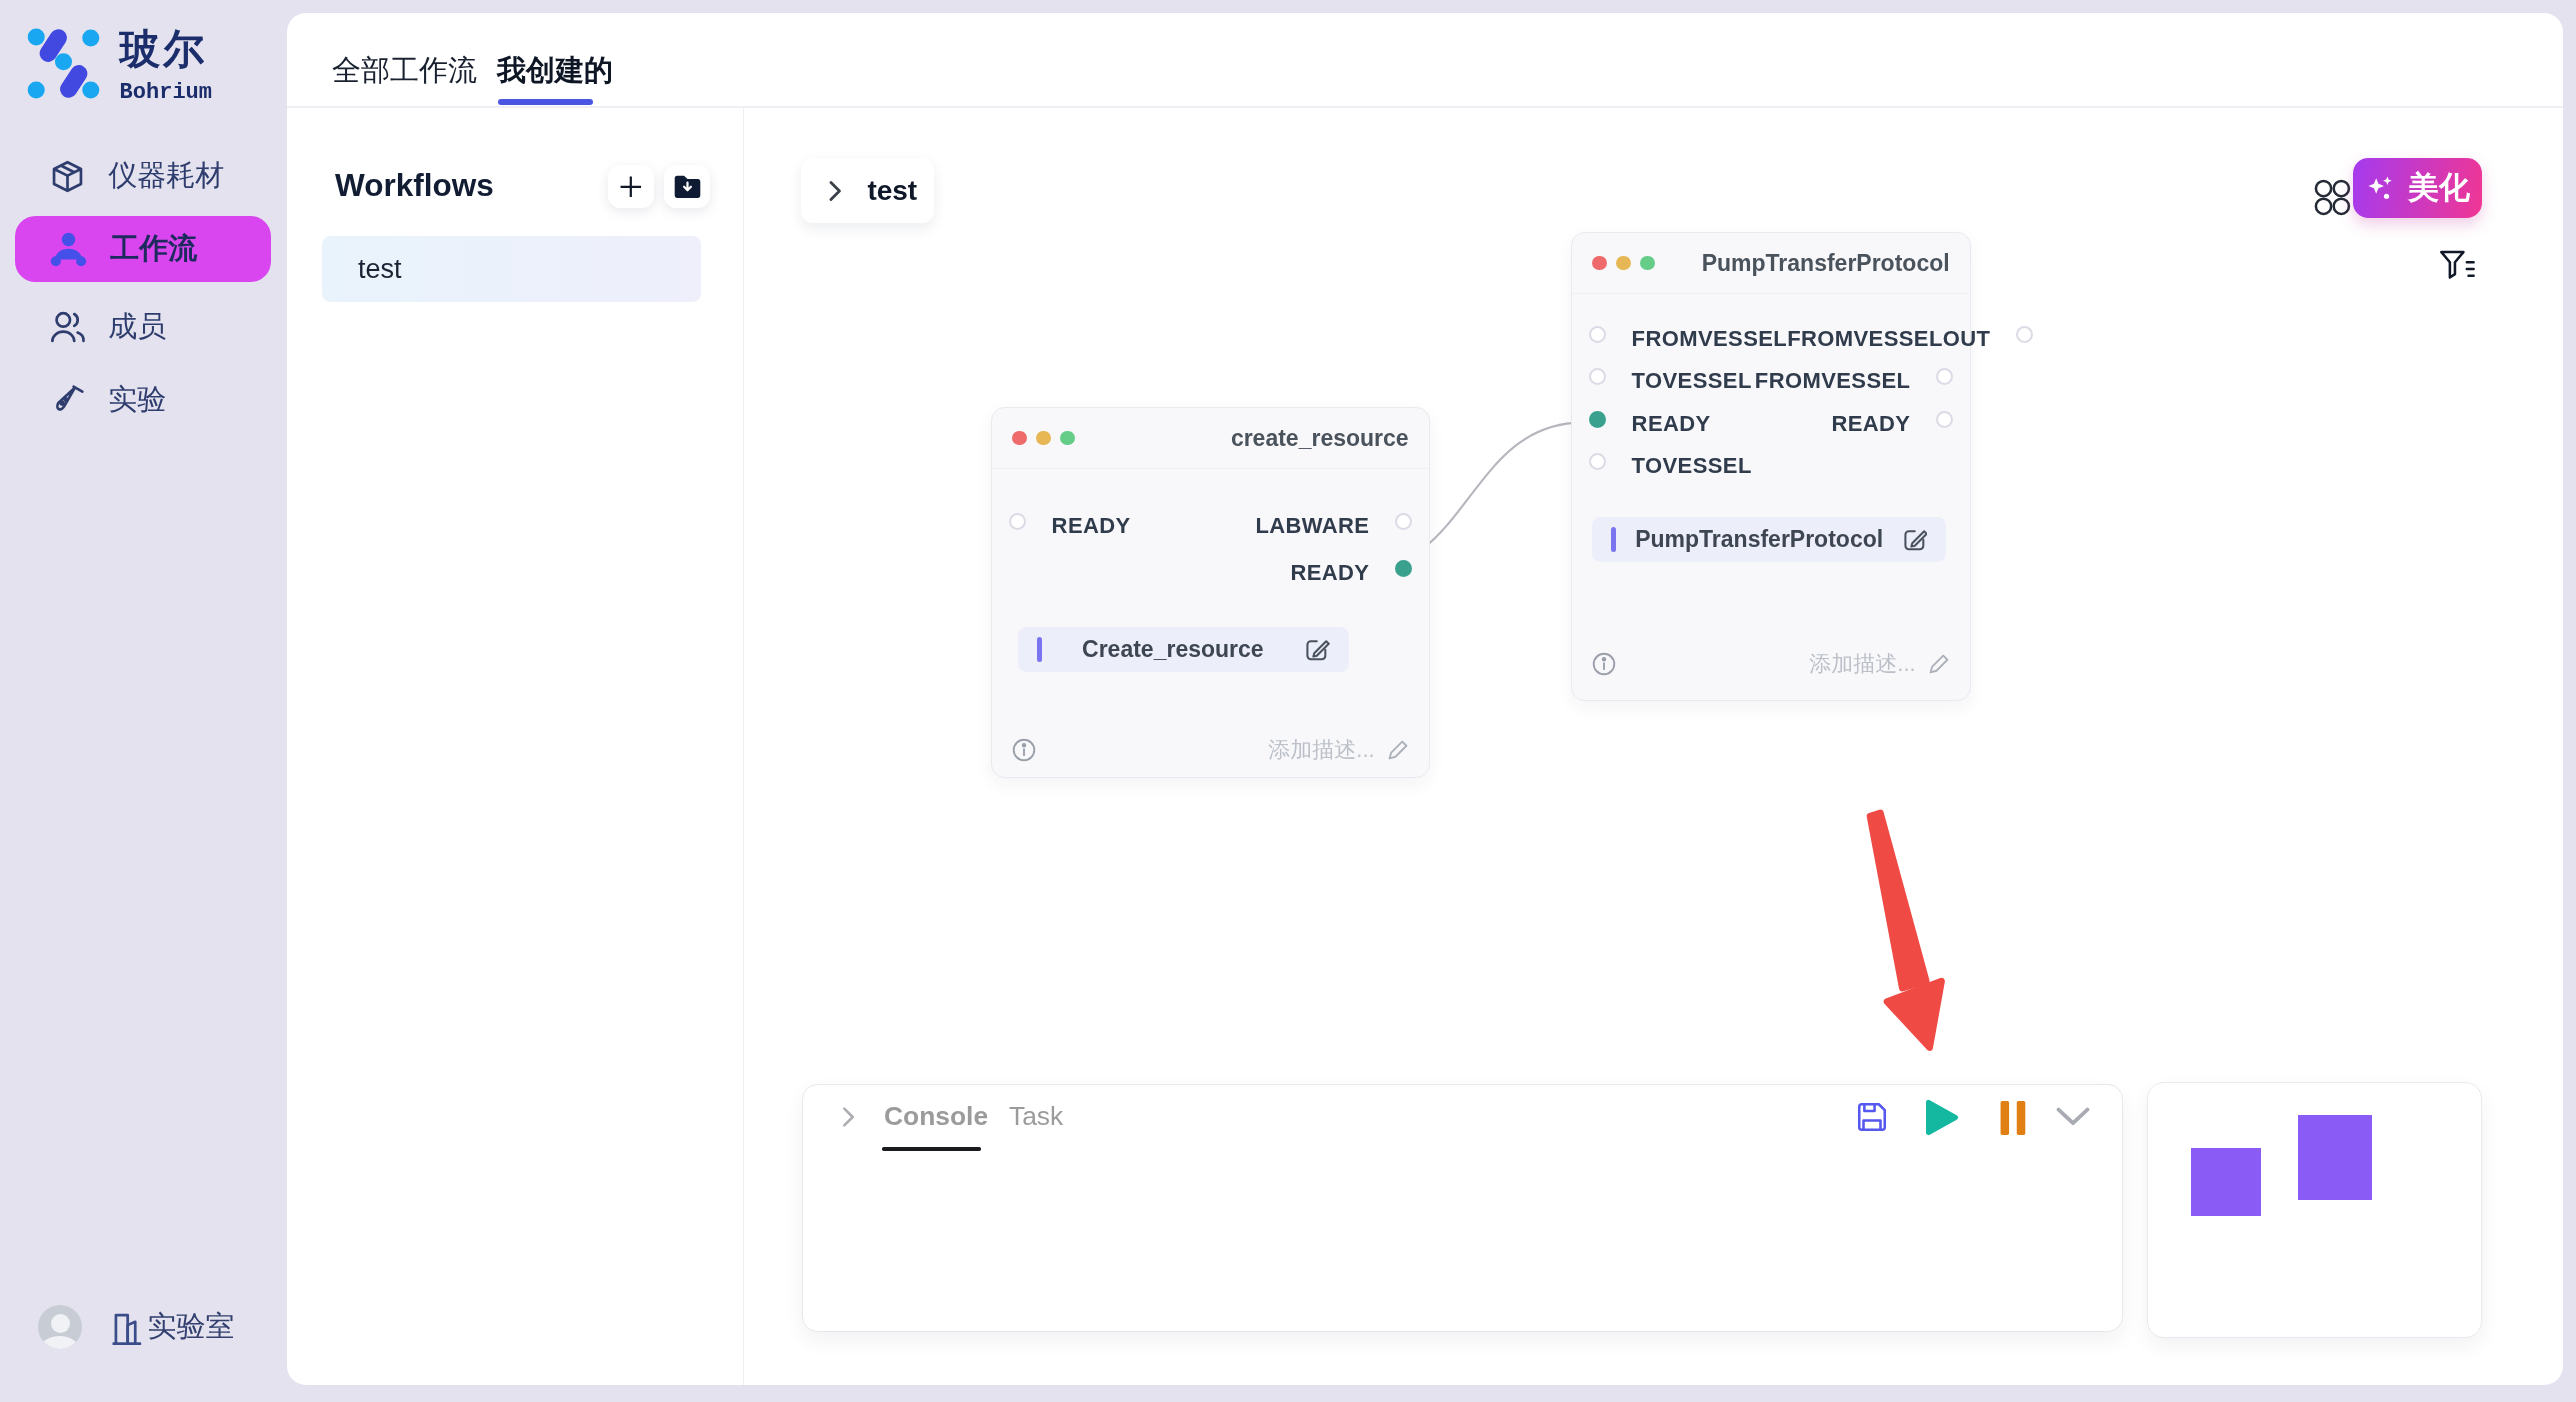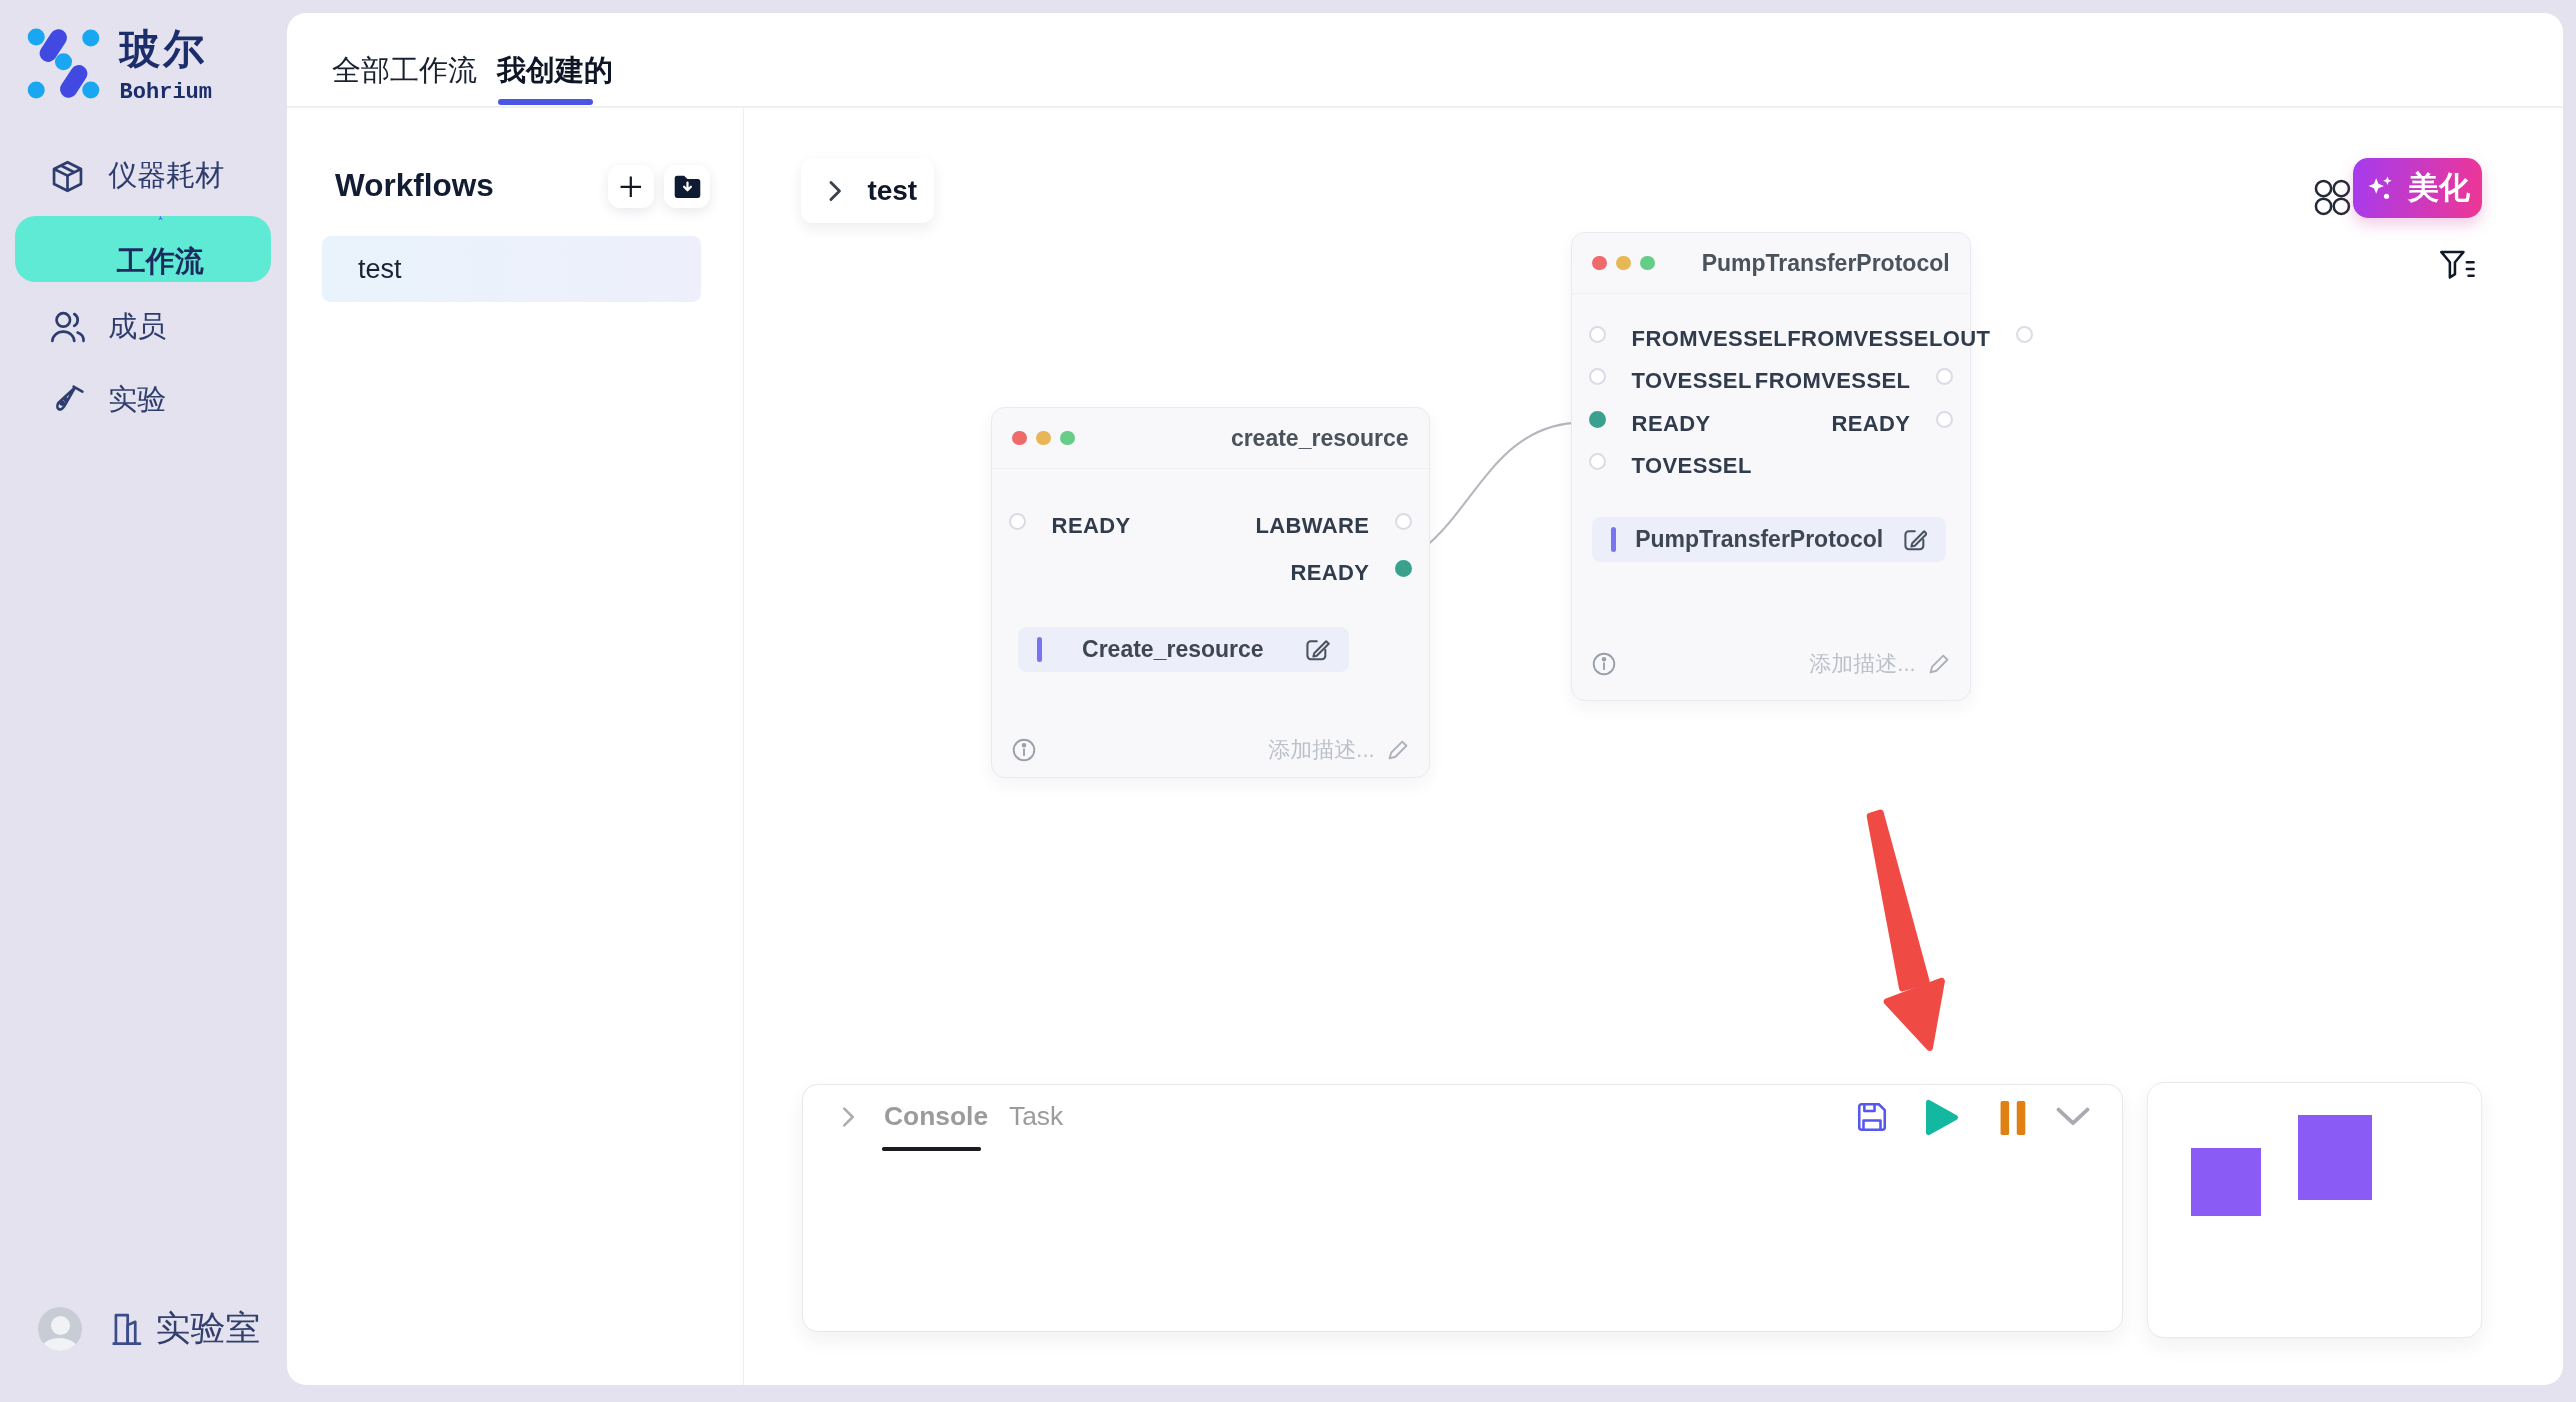--- a/index.html
+++ b/index.html
@@ -15,29 +15,29 @@
 
   
   .logo-row { left:25.6px; top:22px; display:flex; align-items:center; gap:19px; }
   .brand-cn { font-size:41px; font-weight:700; color:#1B2D6B; letter-spacing:2.6px; }
   .brand-en { font-size:22px; font-weight:700; color:#1B2D6B; margin-top:3.4px;font-family:Liberation Mono, monospace; }
   .nav-item {
     left:15.3px; width:256px; height:66px;
     display:flex; align-items:center; gap:22px; padding-left:34px;
     border-radius:20.4px; font-size:29px; color:#2E3D6E; cursor:pointer;
   }
-  .nav-item.active { background:#5eead4; color:#1C2A5E; font-weight:600;flex-direction:column; }
+  .nav-item.active { background:#d946ef; color:#1C2A5E; font-weight:600; }
   .account-row { left:38px; top:1305px; display:flex; align-items:center; gap:25.6px; }
   .avatar {
     width:44px; height:44px; border-radius:50%; background:#C7CCD5;
     position:relative; overflow:hidden;
   }
   .avatar .head { position:absolute; left:12.8px; top:9.4px; width:19px; height:19px; border-radius:50%; background:#F1F2F5; }
   .avatar .body { position:absolute; left:3.4px; top:31px; width:37px; height:24px; border-radius:50%; background:#F1F2F5; }
-  .lab-group { display:flex; align-items:center; gap:12px; font-size:35px; color:#33406F; }
+  .lab-group { display:flex; align-items:flex-end; gap:4px; font-size:29px; color:#33406F; }
 
   
   .main-panel { left:287px; top:12.8px; width:2276px; height:1372px; background:#FFFFFF; border-radius:19px; }
   .tabs-border { left:287px; top:106px; width:2276px; height:1.7px; background:#EFF0F4; }
   .tab { top:51px; font-size:29px; color:#19202F; cursor:pointer; }
   .tab.active { font-weight:700; color:#0E1626; }
   .tab-underline { left:498px; top:99px; width:95px; height:6px; border-radius:3.4px; background:#4A55E2; }
 
   
   .wf-panel { left:287px; top:107px; width:457px; height:1278px; border-right:1.7px solid #EDEDF3; }

